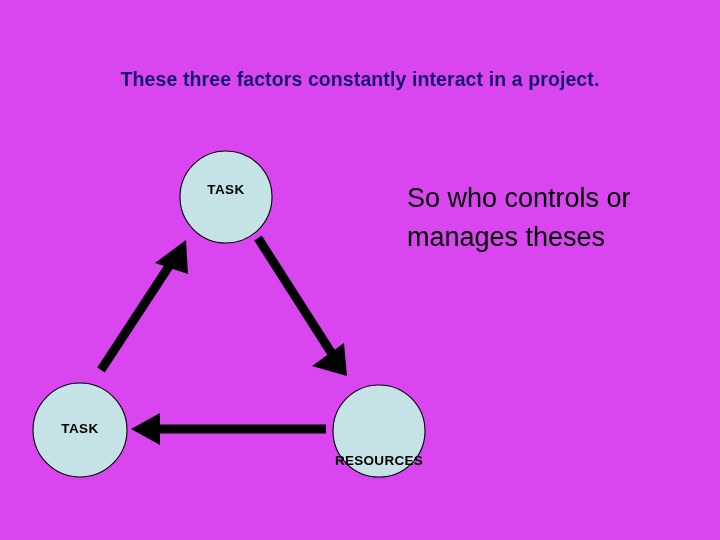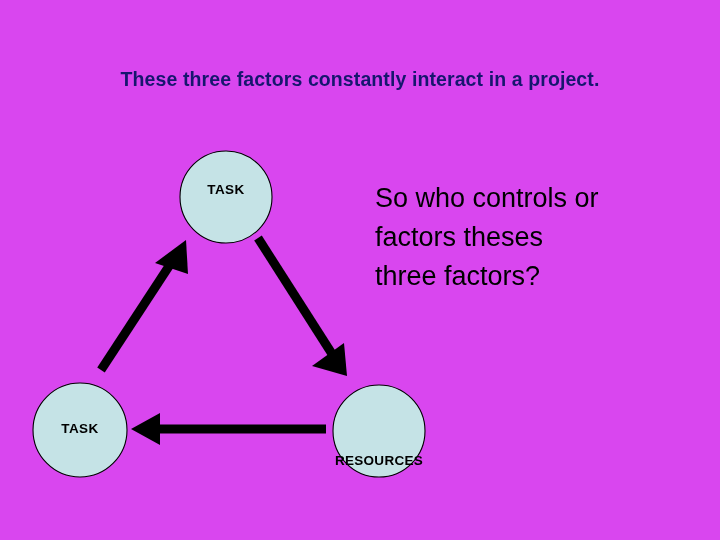--- a/index.html
+++ b/index.html
@@ -83,20 +83,21 @@
     top: 179px;
     width: 300px;
     font-size: 27px;
     line-height: 39px;
     color: #000000;
     font-weight: normal;
   }
   #body-text .ln {
     display: block;
     white-space: nowrap;
+    margin-left: 32px;
   }
 </style>
 </head>
 <body>
 
 <div id="slide">
 
   <div id="title">These three factors constantly interact in a project.</div>
 
   <div id="diagram">
@@ -126,17 +127,16 @@
   </div>
 
   <div class="node-label" id="label-time">TASK</div>
 
   <div class="node-label" id="label-task">TASK</div>
 
   <div class="node-label" id="label-resources">RESOURCES</div>
 
   <div id="body-text">
     <span class="ln">So who controls or</span>
-    <span class="ln">factors theses</span>
-    <span class="ln">three factors?</span>
+    <span class="ln">manages theses</span>
   </div>
 
 </div>
 
 </body></html>

